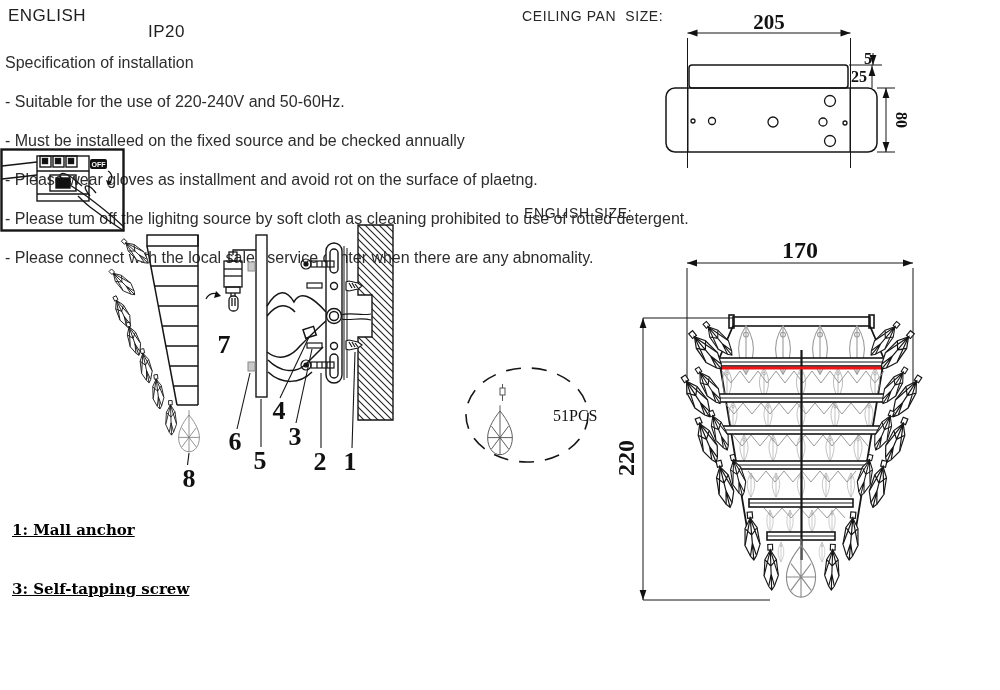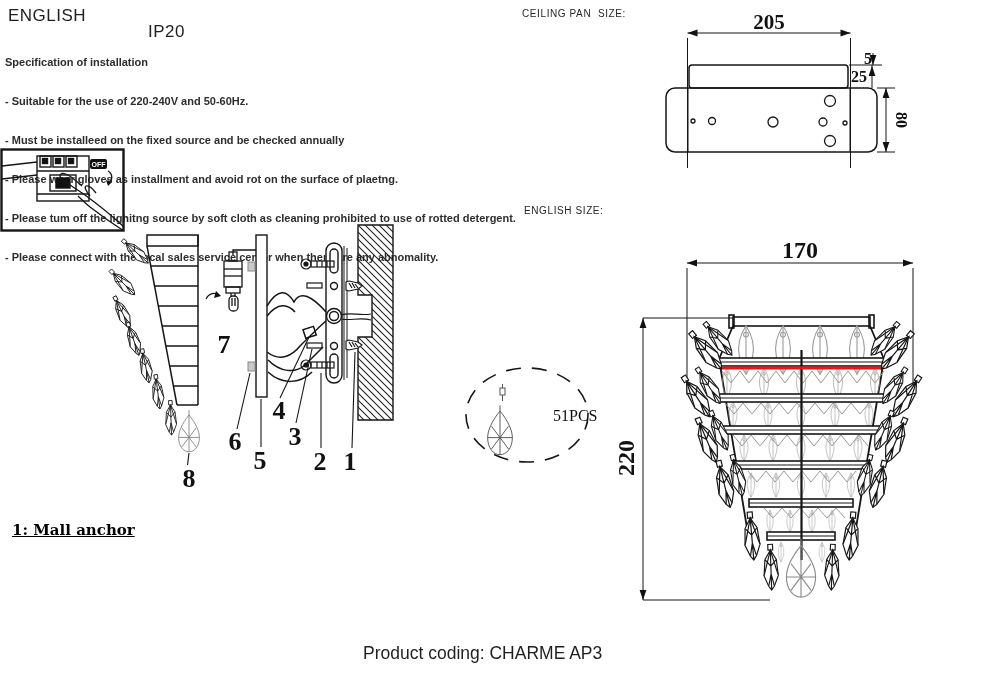--- a/index.html
+++ b/index.html
@@ -1,21 +1,21 @@
 <!DOCTYPE html>
 <html><head>
 <meta charset="utf-8">
 <style>
   html,body{margin:0;padding:0;background:#fff;}
   #page{position:relative;width:976px;height:690px;background:#ffffff;overflow:hidden;
         font-family:"Liberation Sans",sans-serif;color:#1c1c1c;}
   .lbl{position:absolute;white-space:pre;}
   .hdr{font-size:17px;color:#1f1f1f;letter-spacing:.5px;}
-  .spec{font-size:11px;line-height:13px;color:#2d2d2d;font-weight:bold;}
-  .seclbl{font-size:10px;letter-spacing:.6px;color:#262626;}
+  .spec{font-size:16px;line-height:13px;color:#2d2d2d;}
+  .seclbl{font-size:14px;letter-spacing:.6px;color:#262626;}
   .parts{font-family:"DejaVu Serif",serif;font-weight:bold;font-size:15px;color:#000;}
   .parts div{height:22.8px;text-decoration:underline;}
   .prod{font-size:17.5px;color:#1f1f1f;}
   svg text{font-family:"Liberation Serif",serif;fill:#111;stroke:none;}
   .dimbig{font-size:21px;font-weight:bold;}
   .dimsm{font-size:16px;font-weight:bold;}
   .callout{font-size:26px;font-weight:bold;}
   .pcs{font-size:16px;}
   .offtxt{font-size:7px;font-weight:bold;fill:#fff;font-family:"Liberation Sans",sans-serif;}
 </style>
@@ -34,28 +34,28 @@
     <div>- Please wear gloves as installment and avoid rot on the surface of plaetng.</div>
     <div>- Please tum off the lighitng source by soft cloth as cleaning prohibited to use of rotted detergent.</div>
     <div>- Please connect with the local sales service center when there are any abnomality.</div>
   </div>
 
   <div class="lbl seclbl" style="left:522px;top:8px;">CEILING PAN  SIZE:</div>
   <div class="lbl seclbl" style="left:524px;top:205px;">ENGLISH SIZE:</div>
 
   <div class="lbl parts" style="left:12px;top:485px;">
     <div>1: Mall anchor</div>
+    <div>3: Self-tapping screw</div>
     
     
     
     
     
   </div>
 
-  <div class="lbl prod" style="left:363px;top:643px;">Product coding: CHARME AP3</div>
 
   <svg width="1000" height="690" viewBox="0 0 1000 690" style="position:absolute;left:0;top:0;">
     <defs>
       <pattern id="hatch" width="7" height="7" patternUnits="userSpaceOnUse">
         <path d="M-1,-1 L8,8 M-1,6 L1,8 M6,-1 L8,1" stroke="#222" stroke-width="1.1" fill="none"></path>
       </pattern>
       <g id="petal">
         <path d="M0,-22 Q9,-8 6,6 Q4,16 0,22 Q-4,16 -6,6 Q-9,-8 0,-22 Z"></path>
         <line x1="0" y1="-22" x2="0" y2="22"></line>
         <circle cx="0" cy="-14" r="2.2"></circle>

